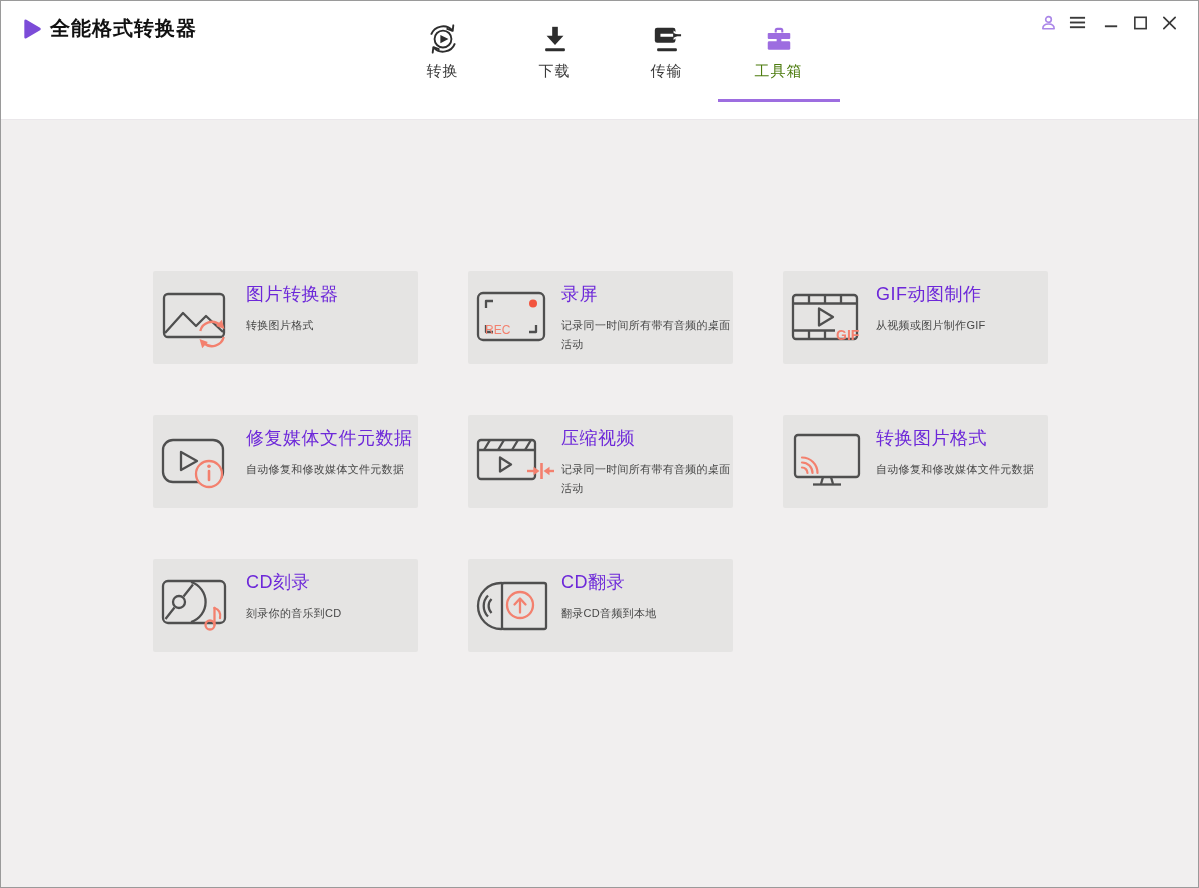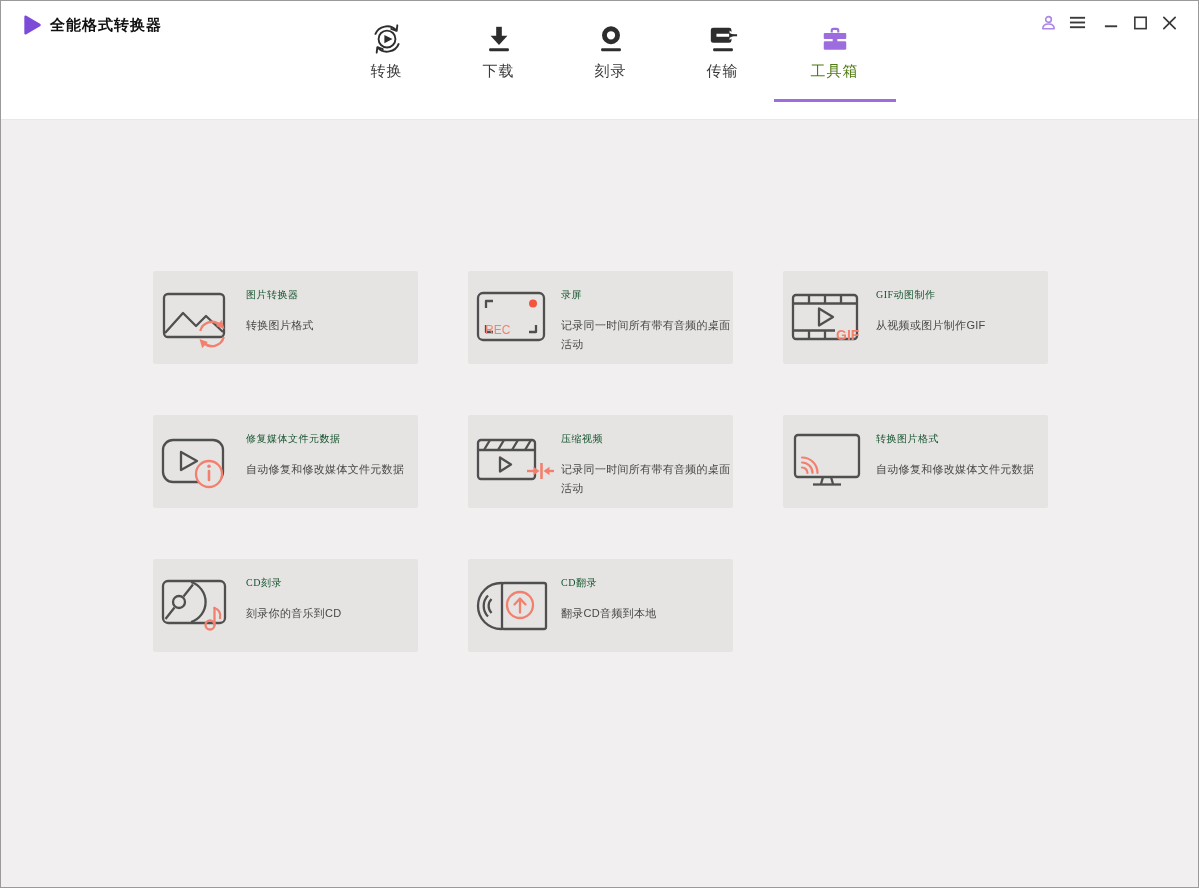--- a/index.html
+++ b/index.html
@@ -6,21 +6,21 @@
   html,body { background:#d8d8d8; }
   body { font-family:"Liberation Sans","DejaVu Sans",sans-serif; }
   .window {
     width:1199px; height:888px; background:#fff;
     border:1px solid #9a9a9a; position:relative; overflow:hidden;
   }
   
   .header { height:119px; background:#fff; position:relative; border-bottom:1px solid #eae7ea; }
   .app-identity { position:absolute; left:22px; top:14px; display:flex; align-items:center; gap:8px; }
   .app-logo { width:19px; height:20px; display:block; }
-  .app-title { font-size:15px; font-weight:bold; color:#111; letter-spacing:1px; }
+  .app-title { font-size:20px; font-weight:bold; color:#111; letter-spacing:1px; }
   .window-controls { position:absolute; right:20px; top:11px; display:flex; align-items:center; }
   .wc-btn { background:none; border:none; width:18px; height:20px; padding:0; margin-left:11px; cursor:pointer; display:flex; align-items:center; justify-content:center; }
   .wc-btn.wide-gap { margin-left:16px; }
   .wc-btn svg { display:block; }
   
   .nav { position:absolute; left:50%; transform:translateX(calc(-50% + 11px)); top:22px; height:79px; display:flex; }
   .tab { width:112px; position:relative; display:flex; flex-direction:column; align-items:center; cursor:pointer; }
   .tab-icon { width:30px; height:30px; display:block; margin-top:1px; }
   .tab-label { font-size:15px; color:#3a3a3a; margin-top:8px; letter-spacing:1px; }
   .tab.active .tab-label { color:#4d7c0f; }
@@ -29,21 +29,21 @@
   
   .content { height:767px; background:#f1efef; position:relative; }
   .grid {
     position:absolute; left:152px; top:151px;
     display:grid; grid-template-columns:repeat(3,265px);
     grid-auto-rows:93px; column-gap:50px; row-gap:51px;
   }
   .card { background:#e5e4e3; border-radius:2px; position:relative; cursor:pointer; }
   .card-icon { position:absolute; left:7px; top:50%; transform:translateY(-50%); width:80px; height:62px; }
   .card-text { margin-left:93px; padding-top:15px; width:178px; }
-  .card-title { font-size:10px; line-height:17px; color:#14532d; margin-bottom:13px; letter-spacing:0.5px;font-family:Liberation Serif, serif; }
+  .card-title { font-size:18px; line-height:17px; color:#6d28d9; margin-bottom:13px; letter-spacing:0.5px; }
   .card-desc { font-size:11px; line-height:19px; color:#474747; letter-spacing:0.3px; }
 </style>
 </head>
 <body>
 
 <svg width="0" height="0" style="position:absolute" aria-hidden="true">
   <defs>
 
     <symbol id="sym-convert-icon" viewBox="0 0 32 32">
       <g fill="none" stroke="#2d2d2d" stroke-width="2">
@@ -245,27 +245,20 @@
   </div>
 
   <div class="tab">
     <svg class="tab-icon">
             <use href="#sym-download-icon"></use>
           </svg>
     <div class="tab-label">下载</div>
 
   </div>
 
-  <div class="tab">
-    <svg class="tab-icon">
-            <use href="#sym-burn-icon"></use>
-          </svg>
-    <div class="tab-label">刻录</div>
-
-  </div>
 
   <div class="tab">
     <svg class="tab-icon">
             <use href="#sym-transfer-icon"></use>
           </svg>
     <div class="tab-label">传输</div>
 
   </div>
 
   <div class="tab active">

